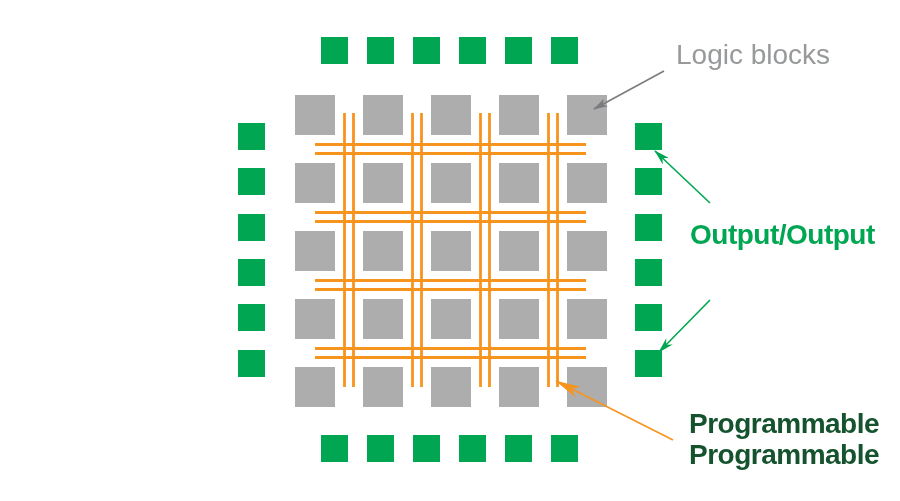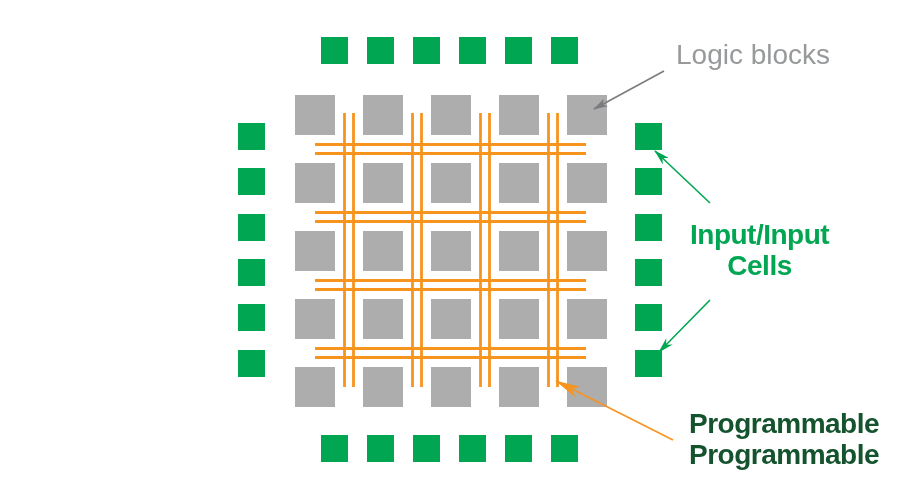--- a/index.html
+++ b/index.html
@@ -18,21 +18,20 @@
   #diagram-svg {
     position: absolute;
     left: 0;
     top: 0;
   }
   .label {
     position: absolute;
     font-size: 28px;
     line-height: 31px;
     white-space: nowrap;
-    text-align: center;
   }
   .label.bold {
     font-weight: 700;
     letter-spacing: -0.5px;
   }
   .label .line {
     display: block;
   }
 </style>
 </head>
@@ -123,21 +122,20 @@
       <line x1="710" y1="203" x2="655" y2="151" stroke="#00A651" stroke-width="1.6" marker-end="url(#ah-1)"></line>
       <line x1="710" y1="300" x2="659" y2="352" stroke="#00A651" stroke-width="1.6" marker-end="url(#ah-2)"></line>
       <line x1="673" y1="440" x2="556" y2="381" stroke="#F7941E" stroke-width="1.6" marker-end="url(#ah-3)"></line>
     </svg>
 
   <div class="label" id="label-logic-blocks" style="left: 676px; top: 39px; color: rgb(151, 153, 155);">
     <span class="line">Logic blocks</span>
   </div>
 
   <div class="label bold" id="label-io-cells" style="left: 690px; top: 219px; color: rgb(0, 166, 81);">
-    <span class="line">Input/Input</span>
-    <span class="line">Cells</span>
+    <span class="line">Output/Output</span>
   </div>
 
   <div class="label bold" id="label-programmable-interconnect" style="left: 689px; top: 408px; color: #14532d;">
     <span class="line">Programmable</span>
     <span class="line">Programmable</span>
   </div>
 </div>
 
 </body></html>

